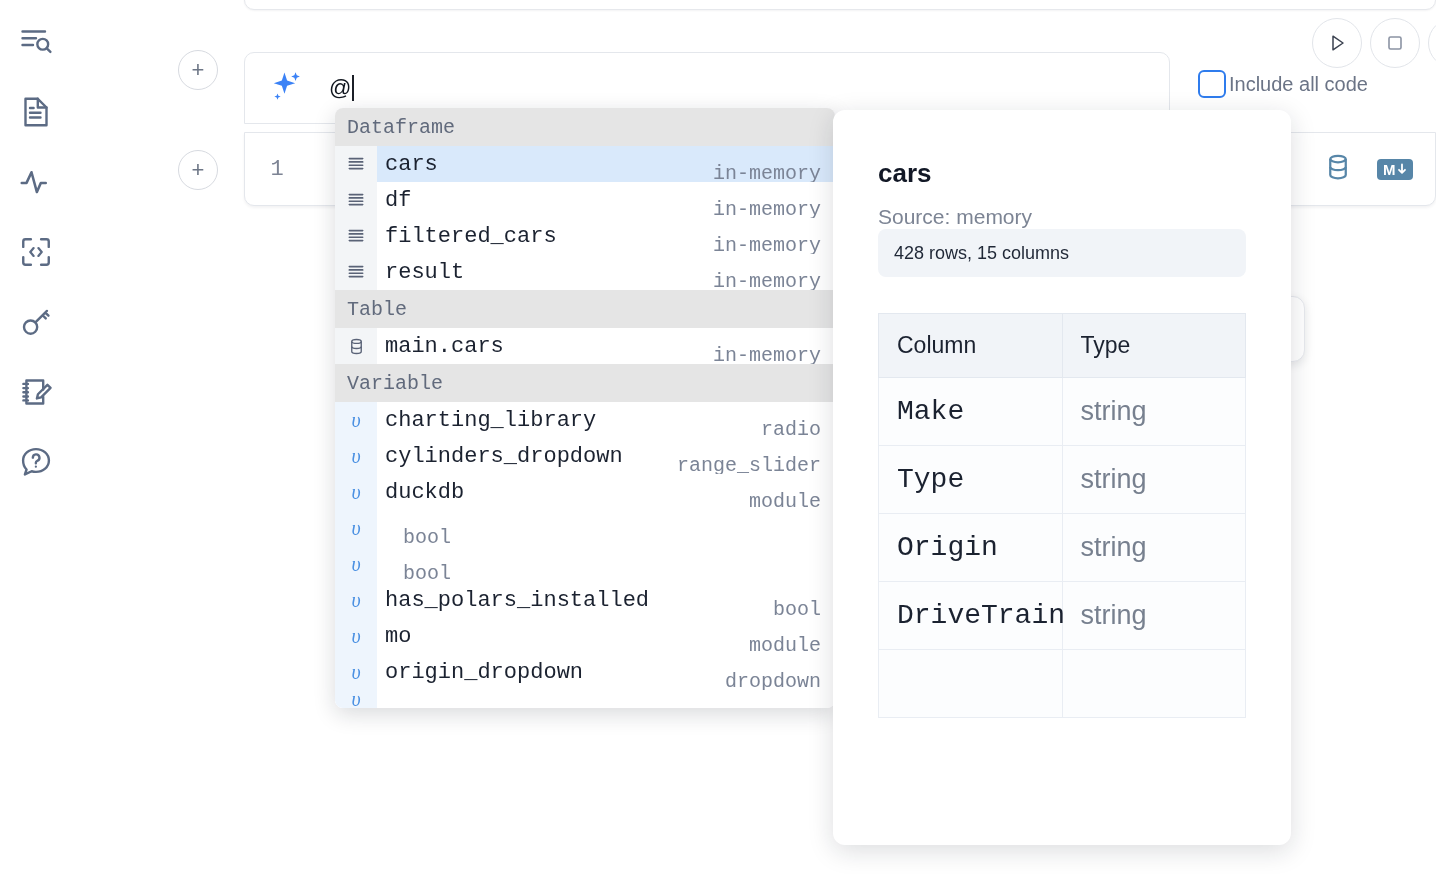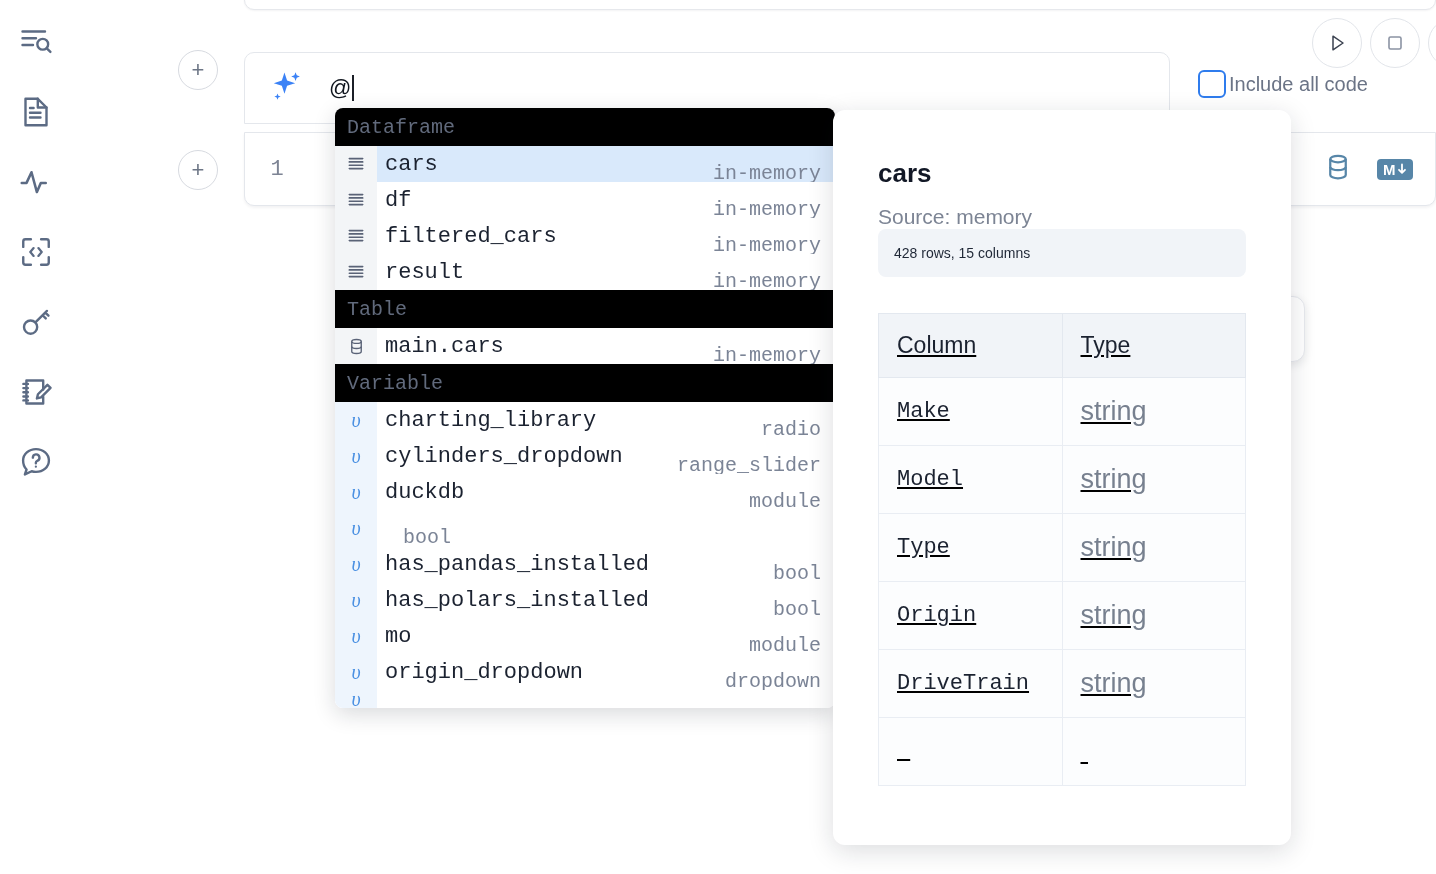--- a/index.html
+++ b/index.html
@@ -204,21 +204,21 @@
     left: 335px; top: 108px;
     width: 500px; height: 600px;
     background: #ffffff;
     border-radius: 8px;
     box-shadow: 0 6px 22px rgba(20,25,40,.16);
     overflow: hidden;
     z-index: 20;
   }
   .m-section {
     height: 38px;
-    background: #000000;
+    background: #e5e5e5;
     display: flex; align-items: center;
     padding-left: 12px;
     font-family: "Liberation Mono", monospace;
     font-size: 20px;
     color: #616a7c;
   }
   .m-row {
     height: 36px;
     display: flex;
     align-items: center;
@@ -287,43 +287,42 @@
   .pv-source {
     font-size: 21px;
     color: #7c8494;
   }
   .pv-stats {
     background: #f1f4f8;
     border-radius: 8px;
     height: 48px;
     display: flex; align-items: center;
     padding-left: 16px;
-    font-size: 14px;
+    font-size: 18px;
     color: #1f2736;
     margin-bottom: 36px;
   }
   .pv-table {
     width: 100%;
     border-collapse: collapse;
     table-layout: fixed;
-    text-decoration: underline;
   }
   .pv-table th {
     background: #f1f4f8;
     border: 1px solid #e3e8ef;
     text-align: left;
     padding: 18px 18px;
     font-size: 23px;
     font-weight: normal;
     color: #1b2230;
   }
   .pv-table td {
     border: 1px solid #e9edf3;
     padding: 18px 18px;
-    font-size: 22px;
+    font-size: 28px;
     background: #fcfdfe;
   }
   .pv-table td.col {
     font-family: "Liberation Mono", monospace;
     color: #1b2230;
   }
   .pv-table td.typ {
     font-size: 27px;
     color: #77808f;
   }
@@ -534,21 +533,20 @@
       </div>
       <div class="m-row">
         <span class="m-ic var">υ</span>
         <div class="m-name-wrap">
           <span class="m-type">bool</span>
         </div>
       </div>
       <div class="m-row">
         <span class="m-ic var">υ</span>
         <div class="m-name-wrap">
-          <span class="m-name">has_pandas_installed</span>
           <span class="m-type">bool</span>
         </div>
       </div>
       <div class="m-row">
         <span class="m-ic var">υ</span>
         <div class="m-name-wrap">
           <span class="m-name">has_polars_installed</span>
           <span class="m-type">bool</span>
         </div>
       </div>
@@ -582,24 +580,20 @@
     <table class="pv-table">
       <thead>
         <tr>
           <th>Column</th>
           <th>Type</th>
         </tr>
       </thead>
       <tbody id="pv-body">
           <tr>
             <td class="col">Make</td>
-            <td class="typ">string</td>
-          </tr>
-          <tr>
-            <td class="col">Model</td>
             <td class="typ">string</td>
           </tr>
           <tr>
             <td class="col">Type</td>
             <td class="typ">string</td>
           </tr>
           <tr>
             <td class="col">Origin</td>
             <td class="typ">string</td>
           </tr>

